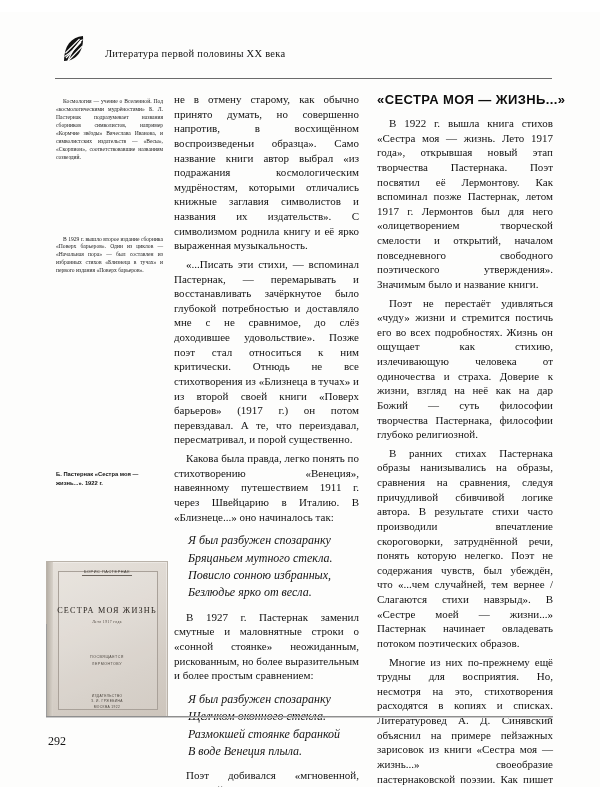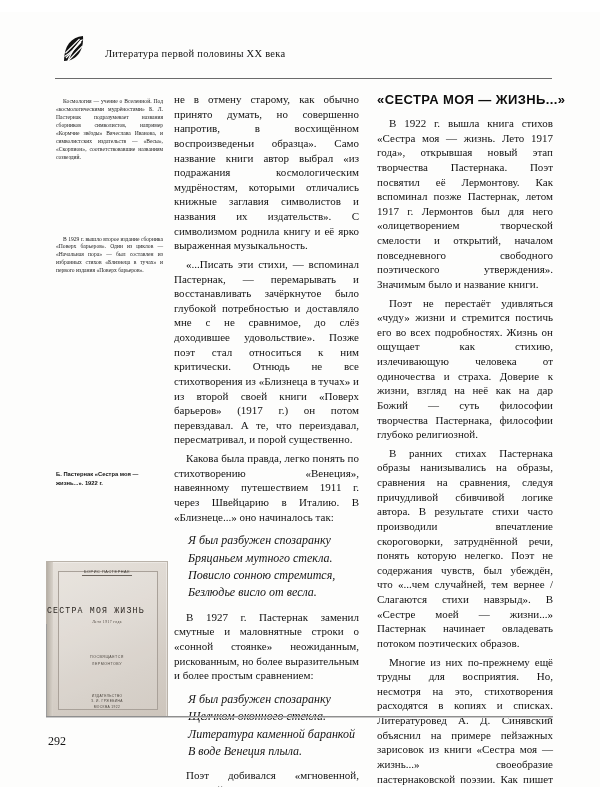--- a/index.html
+++ b/index.html
@@ -112,23 +112,24 @@
   .bk-author {
     position: absolute; left: 0; right: 0; top: 8px;
     text-align: center;
     font-size: 3.8px; letter-spacing: .6px;
     color: #3c3731;
     font-family: "Liberation Sans", "DejaVu Sans", sans-serif;
   }
   .bk-author span { border-bottom: .5px solid #6a635b; padding: 0 2px 1px; }
   .bk-title {
     position: absolute; left: 0; right: 0; top: 44px;
+    text-align: center;
     font-size: 8.2px; letter-spacing: 1.2px;
     color: #2a2520;
-    font-family: Liberation Mono, monospace;
+    font-family: Liberation Serif, serif;
   }
   .bk-sub {
     position: absolute; left: 0; right: 0; top: 58px;
     text-align: center;
     font-size: 3.8px; letter-spacing: .4px;
     color: #4a443d;
     font-family: "Liberation Serif", "DejaVu Serif", serif;
   }
   .bk-ded {
     position: absolute; left: 0; right: 0; top: 92px;
@@ -249,30 +250,30 @@
   </div>
 
   <div class="col-main">
     <p class="body cont">не в отмену старому, как обычно принято думать, но совершенно напротив, в восхищённом воспроизведеньи образца». Само название книги автор выбрал «из подражания космологическим мудрёностям, которыми отличались книжные заглавия символистов и названия их издательств». С символизмом роднила книгу и её ярко выраженная музыкальность.</p>
     <p class="body">«...Писать эти стихи, — вспоминал Пастернак, — перемарывать и восстанавливать зачёркнутое было глубокой потребностью и доставляло мне с не сравнимое, до слёз доходившее удовольствие». Позже поэт стал относиться к ним критически. Отнюдь не все стихотворения из «Близнеца в тучах» и из второй своей книги «Поверх барьеров» (1917 г.) он потом перевздавал. А те, что переиздавал, пересматривал, и порой существенно.</p>
     <p class="body">Какова была правда, легко понять по стихотворению «Венеция», навеянному путешествием 1911 г. через Швейцарию в Италию. В «Близнеце...» оно начиналось так:</p>
 
     <div class="verse">
       <div>Я был разбужен спозаранку</div>
       <div>Бряцаньем мутного стекла.</div>
-      <div>Повисло сонною стремится,</div>
-      <div>Безлюдье висло от весла.</div>
+      <div>Повисло сонною избранных,</div>
+      <div>Безлюдье ярко от весла.</div>
     </div>
 
     <p class="body">В 1927 г. Пастернак заменил смутные и маловнятные строки о «сонной стоянке» неожиданным, рискованным, но более выразительным и более простым сравнением:</p>
 
     <div class="verse">
       <div>Я был разбужен спозаранку</div>
       <div>Щелчком оконного стекла.</div>
-      <div>Литература каменной баранкой</div>
+      <div>Размокшей стоянке баранкой</div>
       <div>В воде Венеция плыла.</div>
     </div>
 
     <p class="body">Поэт добивался «мгновенной, рисующей движение живописности», хотел, чтобы читатель зримо представлял и «город на воде», и «крути и восьмёрки его отражений», которые «плыли и множились, разбухая, как сухарь в чаю». Прозаичность образа его не пугала. Позже Пастернак так сформулировал своё понимание сути творчества: «Наставленная на действительность, смещаемую чувством, искусство есть запись этого смещенья».</p>
   </div>
 
   <div class="col-right">
     <div class="section-title">«СЕСТРА МОЯ — ЖИЗНЬ...»</div>
     <p class="body">В 1922 г. вышла книга стихов «Сестра моя — жизнь. Лето 1917 года», открывшая новый этап творчества Пастернака. Поэт посвятил её Лермонтову. Как вспоминал позже Пастернак, летом 1917 г. Лермонтов был для него «олицетворением творческой смелости и открытий, началом повседневного свободного поэтического утверждения». Значимым было и название книги.</p>
     <p class="body">Поэт не перестаёт удивляться «чуду» жизни и стремится постичь его во всех подробностях. Жизнь он ощущает как стихию, излечивающую человека от одиночества и страха. Доверие к жизни, взгляд на неё как на дар Божий — суть философии творчества Пастернака, философии глубоко религиозной.</p>

